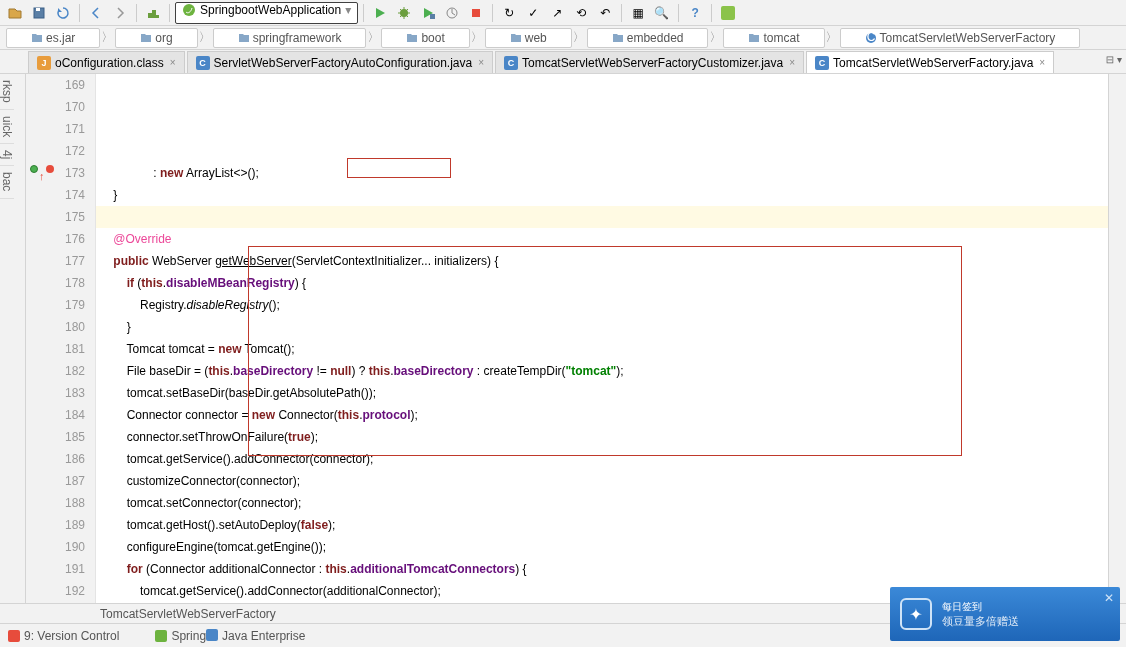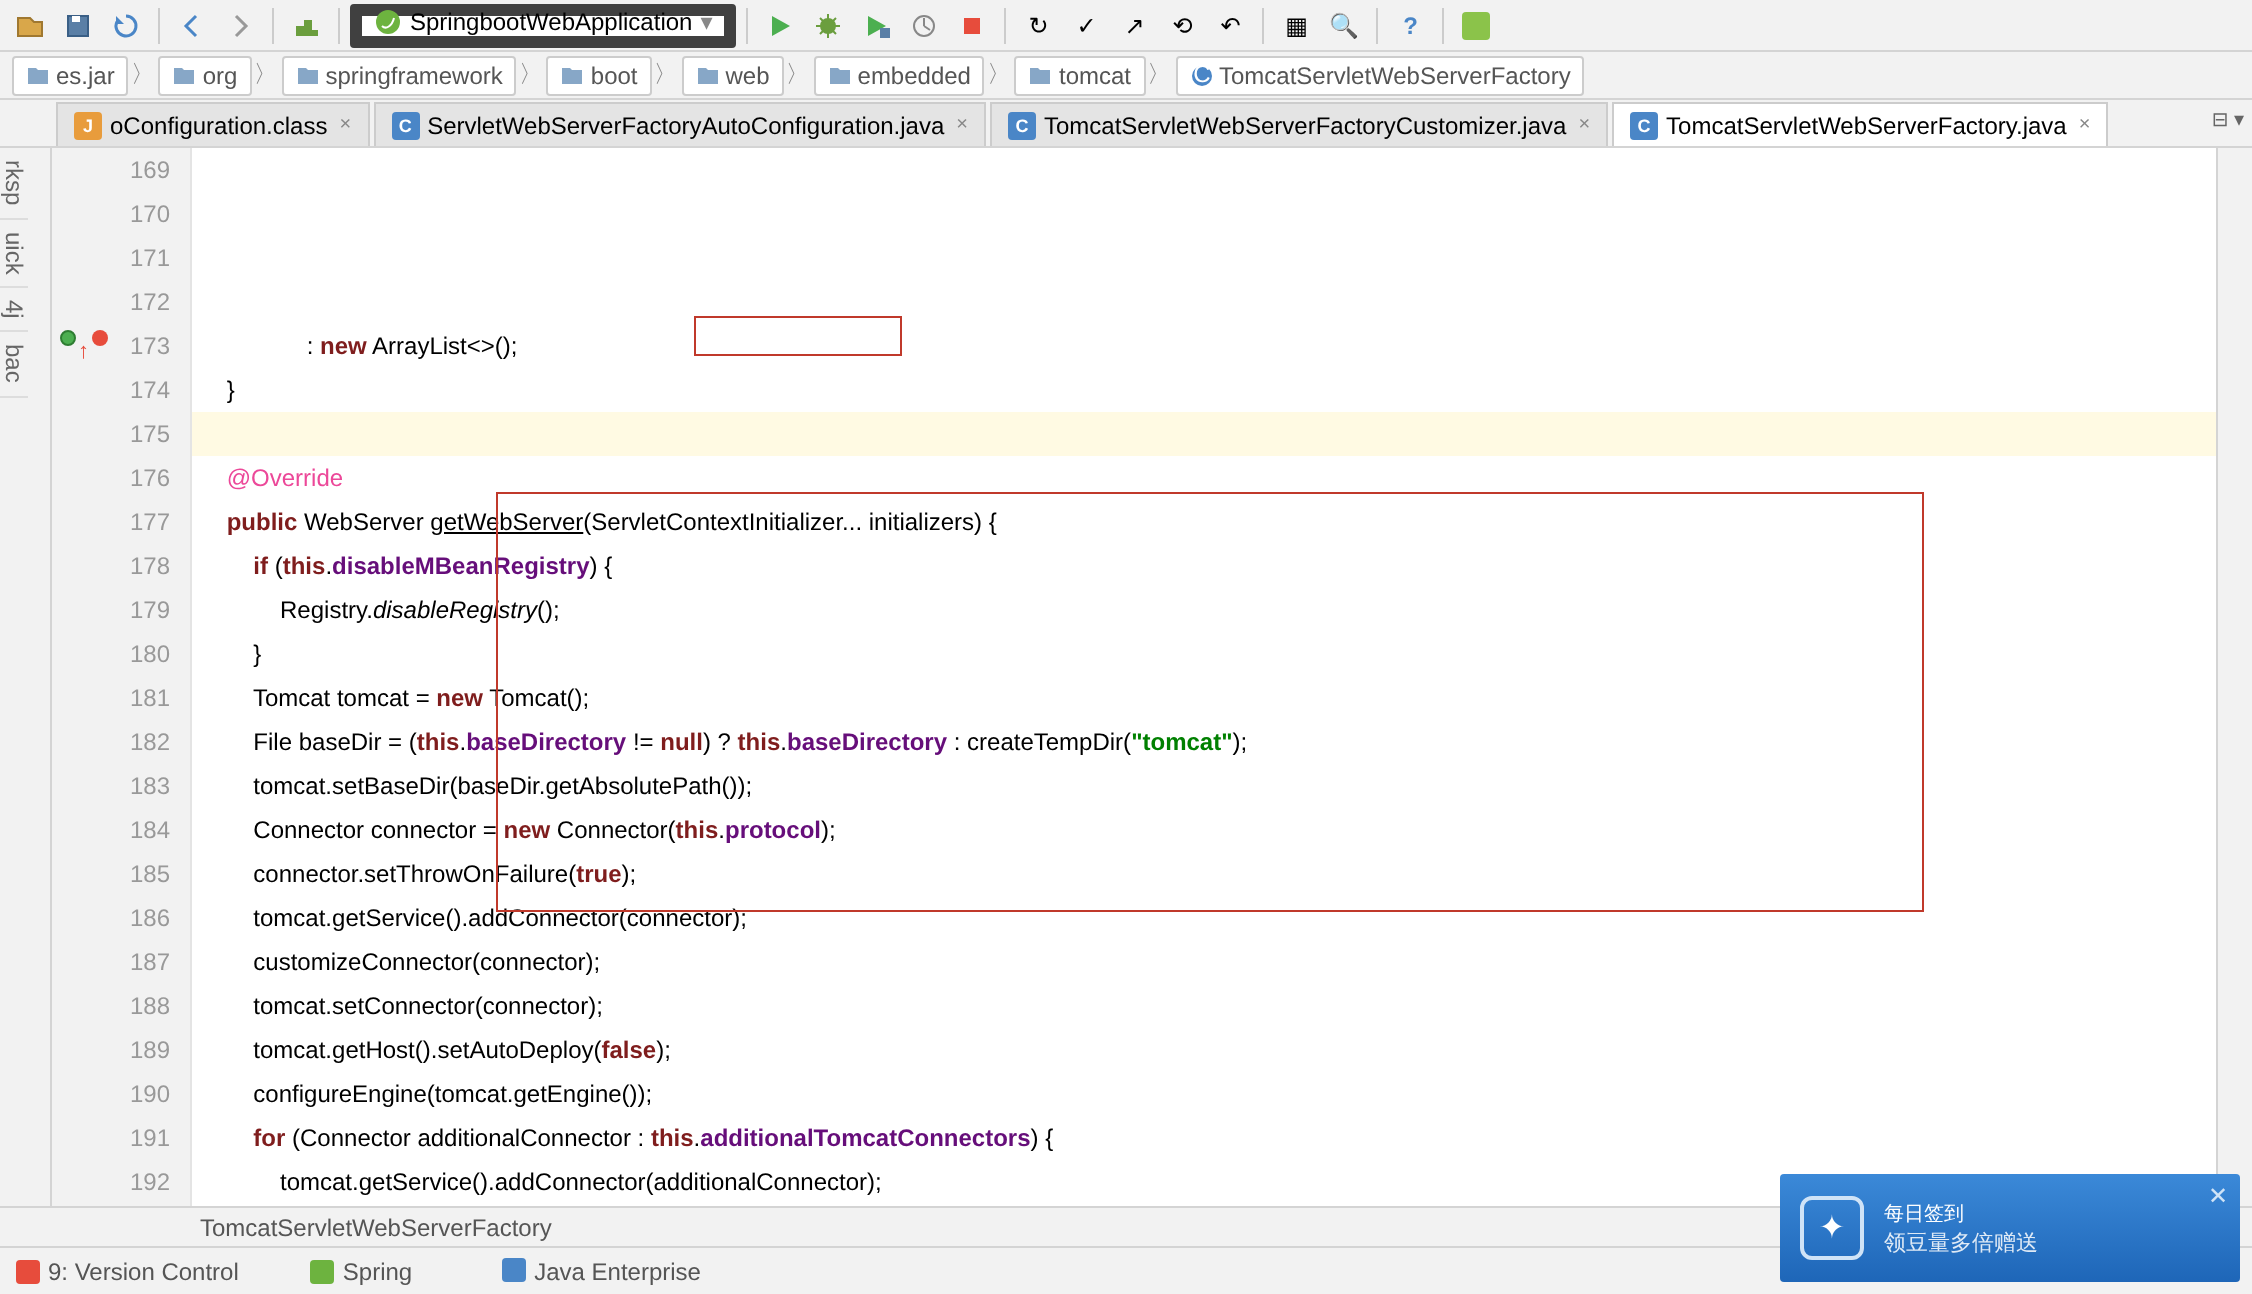--- a/index.html
+++ b/index.html
@@ -1,22 +1,22 @@
 <!DOCTYPE html>
 <html><head>
 <meta charset="utf-8">
 <style>
 *{margin:0;padding:0;box-sizing:border-box;font-family:"Segoe UI",Arial,sans-serif;font-size:12px}
 body{background:#fff;overflow:hidden;width:1126px;height:647px;position:relative}
 .toolbar{height:26px;background:#f2f2f2;border-bottom:1px solid #d4d4d4;display:flex;align-items:center;padding:0 4px;gap:2px}
 .tbtn{width:22px;height:22px;display:flex;align-items:center;justify-content:center;cursor:pointer;border-radius:2px}
 .sep{width:1px;height:18px;background:#ccc;margin:0 3px}
-.run-config{height:22px;border:6px solid #404040;background:#fff;display:flex;align-items:flex-end;padding:0 6px;gap:4px;border-radius:2px;cursor:pointer}
+.run-config{height:22px;border:1px solid #404040;background:#fff;display:flex;align-items:flex-start;padding:0 6px;gap:4px;border-radius:2px;cursor:pointer}
 .breadcrumb{height:24px;background:#f2f2f2;border-bottom:1px solid #d4d4d4;display:flex;align-items:center;padding:0 6px;font-size:11px;color:#555}
-.bc-item{display:flex;align-items:center;gap:3px;padding:2px 6px;border:1px solid #ccc;background:#fff;border-radius:2px;margin-right:-1px;cursor:pointer}
+.bc-item{display:flex;align-items:center;gap:3px;padding:2px 24px;border:1px solid #ccc;background:#fff;border-radius:2px;margin-right:-1px;cursor:pointer}
 .bc-chev{color:#888;margin:0 2px}
 .tabs{height:24px;background:#f2f2f2;border-bottom:1px solid #d4d4d4;display:flex;align-items:flex-end;padding-left:28px;position:relative}
 .tab{height:22px;display:flex;align-items:center;padding:0 8px;gap:4px;border:1px solid #ccc;border-bottom:none;background:#e4e4e4;margin-right:2px;font-size:11px;cursor:pointer;position:relative}
 .tab.active{background:#fff}
 .tab-close{color:#888;font-size:10px;margin-left:2px}
 .tab-icon{width:14px;height:14px;background:#4a86c7;border-radius:2px;display:flex;align-items:center;justify-content:center;color:#fff;font-size:9px;font-weight:bold}
 .tab-icon.j{background:#e89c3c}
 .editor-wrap{display:flex;height:calc(100% - 118px);background:#fff}
 .left-tools{width:26px;background:#f2f2f2;border-right:1px solid #d4d4d4;font-size:10px;color:#666}
 .left-tools div{writing-mode:vertical-rl;padding:6px 0;border-bottom:1px solid #ddd;text-align:center;cursor:pointer}
@@ -288,21 +288,21 @@
   <span>TomcatServletWebServerFactory</span>
 </div>
 
 <div class="bottom-bar" id="bb">
     <span style="display: flex; align-items: center; gap: 4px;"><svg width="12" height="12">
         <rect width="12" height="12" fill="#e74c3c" rx="2"></rect>
       </svg>9: Version Control</span>
     <span style="display: flex; align-items: center; gap: 4px; margin-left: 36px;"><svg width="12" height="12">
         <rect width="12" height="12" fill="#6db33f" rx="2"></rect>
       </svg>Spring</span>
-    <span style="display: flex; align-items: flex-start; gap: 4px; margin-left: 45px;"><svg width="12" height="12">
+    <span style="display: flex; align-items: flex-start; gap: 4px;"><svg width="12" height="12">
         <rect width="12" height="12" fill="#4a86c7" rx="2"></rect>
       </svg>Java Enterprise</span>
   </div>
 
 <div class="watermark">https://smilenicky @51CTO博客</div>
 
 <div class="popup">
   <div class="popup-x">✕</div>
   <div class="popup-icon">✦</div>
   <div>

